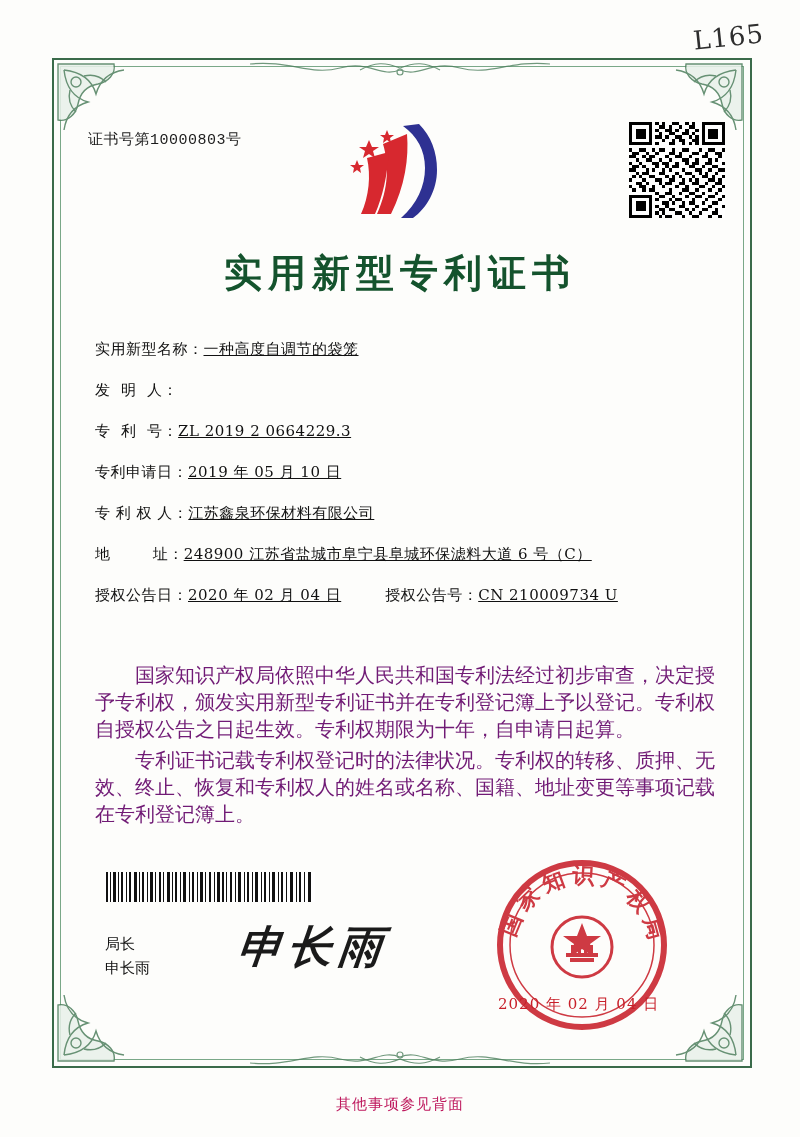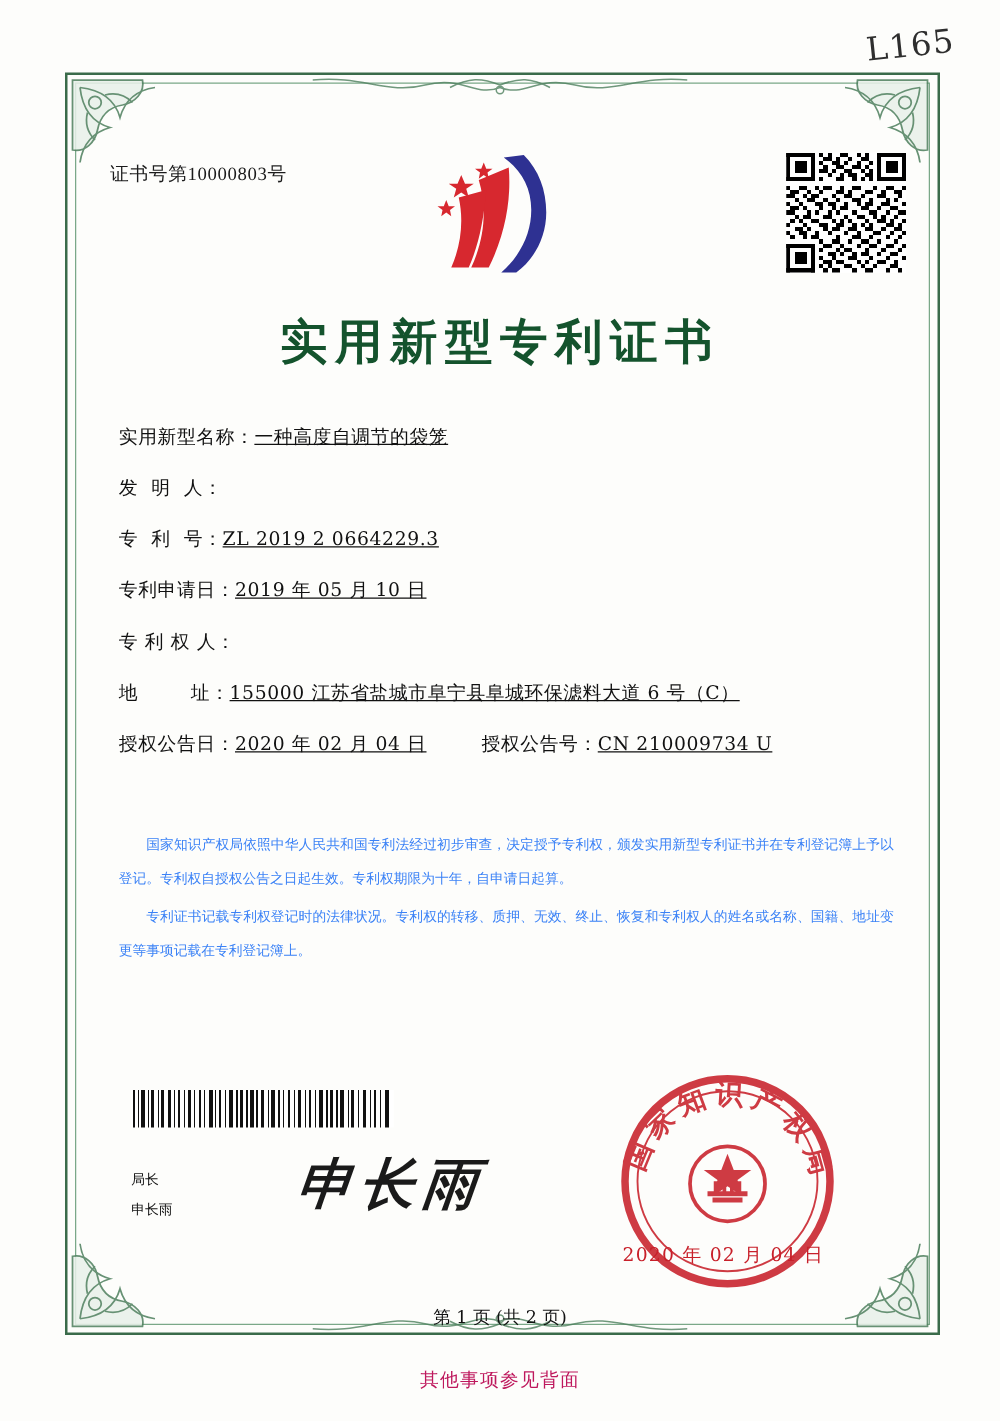--- a/index.html
+++ b/index.html
@@ -88,21 +88,21 @@
     opacity: 0.8;
     transform: scaleY(-1);
   }
   .top-ornament svg, .bottom-ornament svg { display:block; width:100%; height:100%; }
 
   
   .cert-no {
     position: absolute;
     left: 88px;
     top: 130px;
-    font-family: Liberation Serif, serif;
+    font-family: Liberation Mono, monospace;
     font-size: 15px;
     color: #1b1b1b;
     letter-spacing: 0.5px;
   }
 
   
   .logo {
     position: absolute;
     left: 345px;
     top: 118px;
@@ -166,44 +166,44 @@
     margin-right: 44px;
   }
 
   
   .paras {
     position: absolute;
     left: 95px;
     top: 662px;
     width: 620px;
     font-family: "DejaVu Serif", "Liberation Serif", serif;
-    font-size: 11px;
+    font-size: 20px;
     line-height: 27px;
-    color: #3b82f6;
+    color: #701a75;
     text-align: justify;
   }
   .para { text-indent: 2em; margin: 0 0 4px 0; }
 
   
   .barcode {
     position: absolute;
     left: 105px;
     top: 872px;
     width: 210px;
     height: 30px;
   }
   .barcode svg { display:block; width:100%; height:100%; }
 
   
   .director {
     position: absolute;
     left: 105px;
     top: 932px;
     font-family: "DejaVu Serif", "Liberation Serif", serif;
-    font-size: 11px;
+    font-size: 15px;
     line-height: 24px;
     color: #111;
   }
 
   
   .signature {
     position: absolute;
     left: 238px;
     top: 918px;
     font-family: "DejaVu Serif", "Liberation Serif", serif;
@@ -578,24 +578,25 @@
     <div class="field-row">
       <span class="field-label">专  利  号：</span>
       <span class="field-value">ZL 2019 2 0664229.3</span>
     </div>
     <div class="field-row">
       <span class="field-label">专利申请日：</span>
       <span class="field-value">2019 年 05 月 10 日</span>
     </div>
     <div class="field-row">
       <span class="field-label">专 利 权 人：</span>
+      <span class="field-value">江苏鑫泉环保材料有限公司</span>
     </div>
     <div class="field-row">
       <span class="field-label">地        址：</span>
-      <span class="field-value">155000 江苏省盐城市阜宁县阜城环保滤料大道 6 号（C）</span>
+      <span class="field-value">248900 江苏省盐城市阜宁县阜城环保滤料大道 6 号（C）</span>
     </div>
     <div class="field-row split">
       <span class="field-label">授权公告日：</span>
       <span class="field-value">2020 年 02 月 04 日</span>
       <span class="field-label">授权公告号：</span>
       <span class="field-value">CN 210009734 U</span>
     </div>
   </div>
 
   <div class="paras">
@@ -689,16 +690,15 @@
         </defs>
         <text font-family="DejaVu Serif, serif" font-size="22" font-weight="bold" fill="#c8202a" letter-spacing="6">
           <textPath href="#sealArc" startOffset="6%">国家知识产权局</textPath>
         </text>
       </g>
     </svg>
   </div>
 
   <div class="seal-date">2020 年 02 月 04 日</div>
 
-  <div class="page-footer">第 1 页 (共 2 页)</div>
   <div class="page-note">其他事项参见背面</div>
 
 </div>
 
 </body></html>

